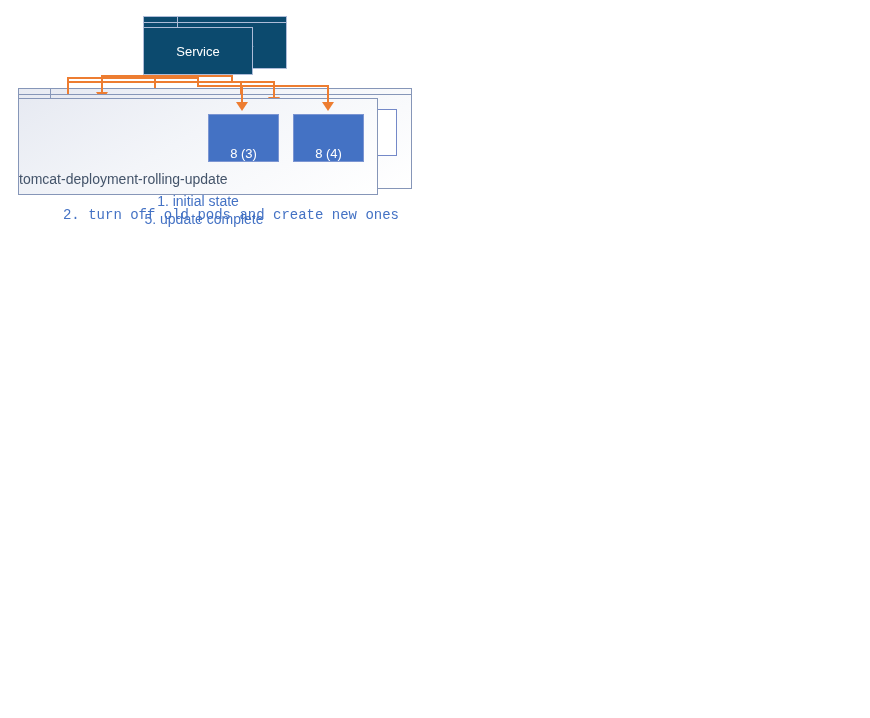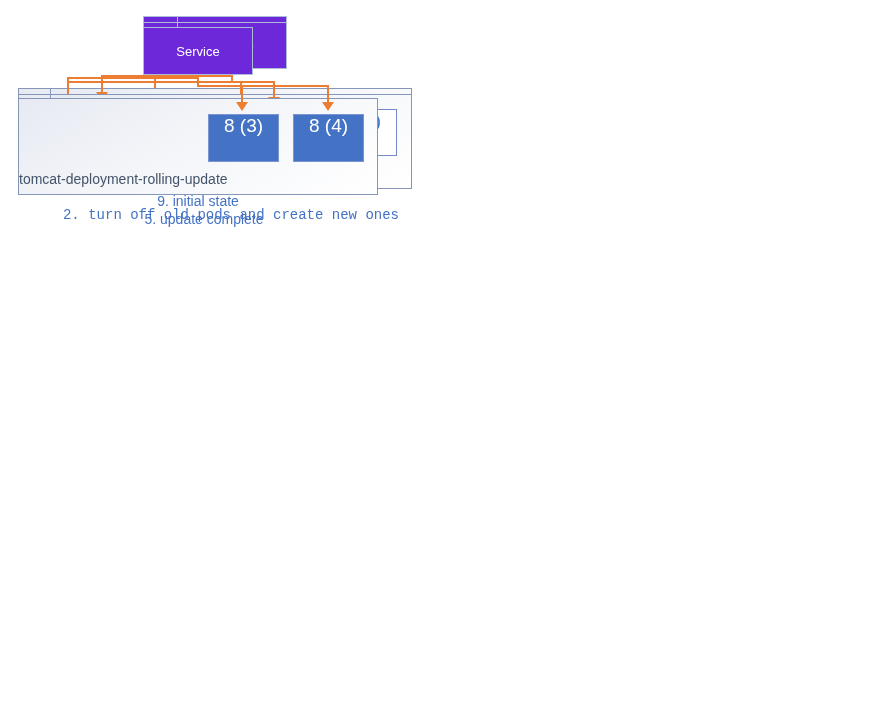--- a/index.html
+++ b/index.html
@@ -14,21 +14,21 @@
   .stage { position: absolute; width: 435px; height: 240px; }
   .stage.pos-1 { left: 0;   top: 0;   }
   .stage.pos-2 { left: 435; top: 0;   }
   .stage.pos-3 { left: 0;   top: 240; }
   .stage.pos-4 { left: 435; top: 240; }
   .stage.pos-5 { left: 0;   top: 480; }
 
   .service {
     position: absolute;
     width: 110px; height: 47px;
-    background: #6d28d9;
+    background: #0c4a6e;
     border: 1px solid #aebcd8;
     box-sizing: border-box;
     color: #ffffff;
     font-size: 13px;
     display: flex; align-items: center; justify-content: center;
   }
   .deployment {
     position: absolute;
     box-sizing: border-box;
     border: 1px solid #8696b8;
@@ -38,22 +38,22 @@
     position: absolute;
     left: 0; right: 0; bottom: 7px;
     text-align: left;
     color: #44546a;
     font-size: 14px;
   }
   .pod {
     position: absolute;
     width: 71px; height: 47px;
     box-sizing: border-box;
-    display: flex; align-items: flex-start; justify-content: center;
-    font-size: 19px;
+    display: flex; align-items: flex-end; justify-content: center;
+    font-size: 13px;
   }
   .pod.state-active  { background: #4472c4; border: 1px solid #7b95d2; color: #ffffff; }
   .pod.state-stopped { background: #bdbdbd; border: 1px solid #c6c6c6; color: #dcdcdc; }
   .pod.state-new     { background: #ffffff; border: 1.5px solid #7489c8; color: #4472c4; }
 
   .caption {
     position: absolute;
     text-align: center;
     color: #4472c4;
     font-size: 14px;
@@ -83,21 +83,21 @@
       <div class="pod state-active" style="left:100px; top:15px;">
         <span>7 (2)</span>
       </div>
       <div class="deployment-label">tomcat-deployment-rolling-update</div>
     </div>
     <svg class="connectors" viewBox="0 0 435 240">
       <path d="M198,63 V78 H68 V92 M155,78 V92"></path>
       <polygon points="62,92 74,92 68,101"></polygon>
       <polygon points="149,92 161,92 155,101"></polygon>
     </svg>
-    <div class="caption" style="left:18px; top:193px; width:360px;">9. initial state</div>
+    <div class="caption" style="left:18px; top:193px; width:360px;">1. initial state</div>
   </section>
 
   <section class="stage pos-2">
     <div class="service" style="left:177px; top:16px;">
       <span>Service</span>
     </div>
     <div class="deployment" style="left:50px; top:88px; width:362px; height:95px;">
       <div class="pod state-active" style="left:17px; top:15px;">
         <span>7 (1)</span>
       </div>

